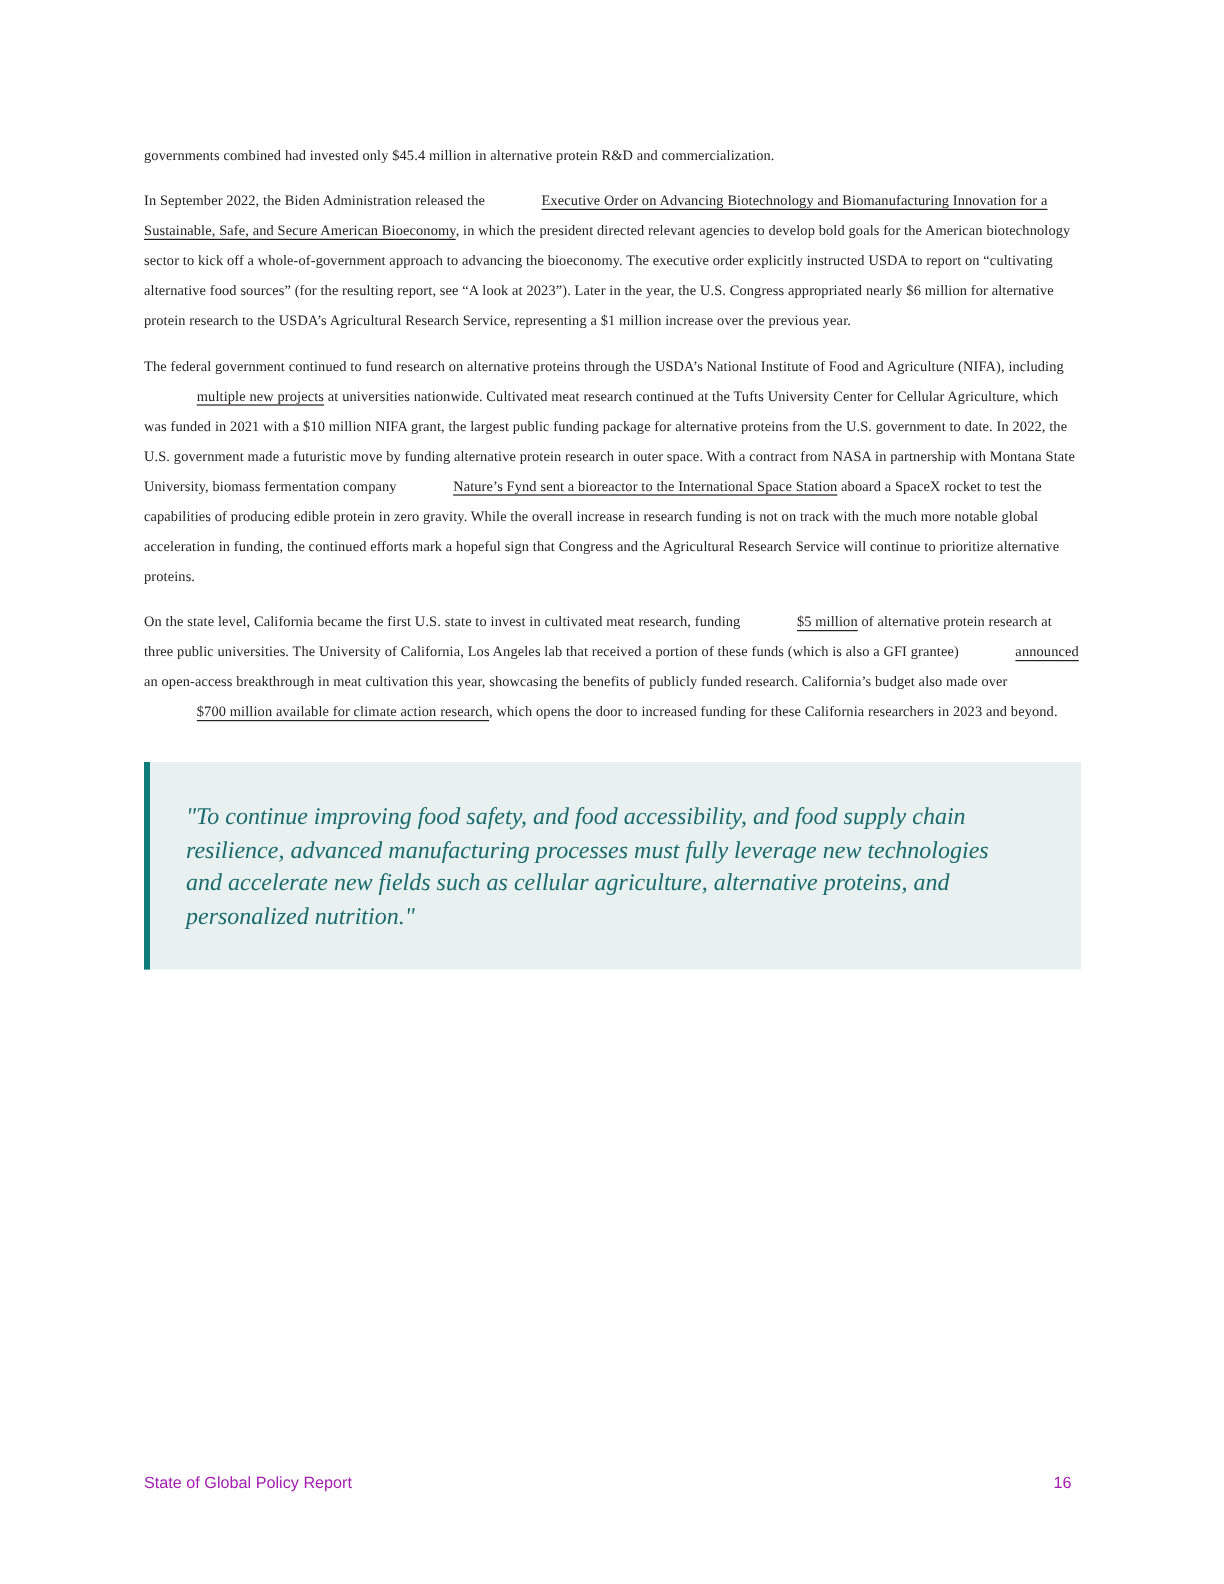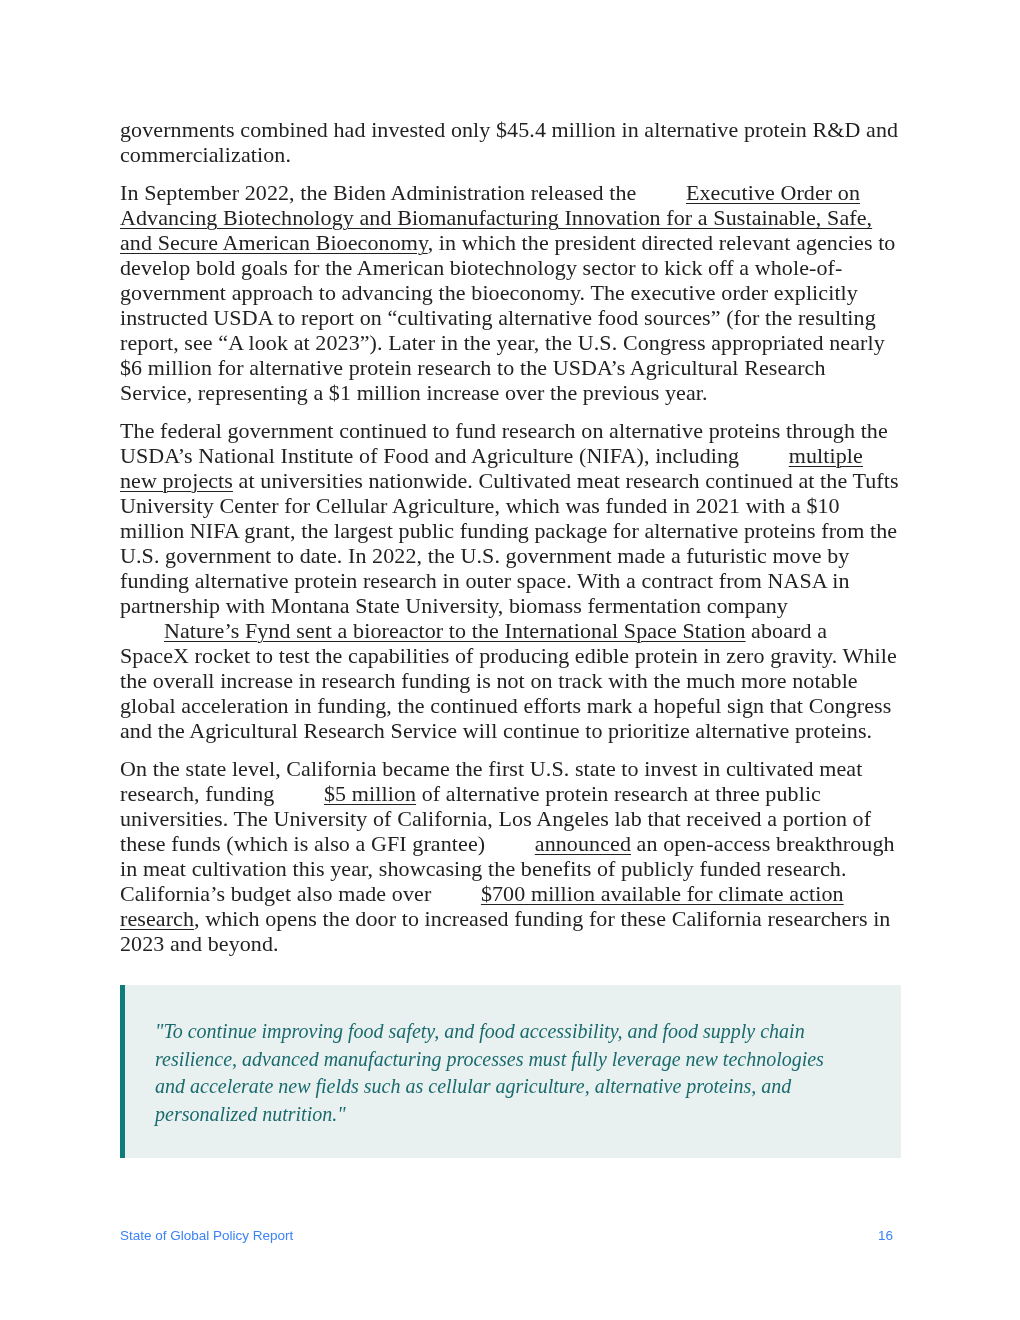--- a/index.html
+++ b/index.html
@@ -17,21 +17,21 @@
     inset: 0;
     background: #ffffff;
   }
   .content {
     position: absolute;
     left: 120px;
     top: 117px;
     width: 781px;
   }
   .body-para {
-    font-size: 22px;
+    font-size: 12px;
     line-height: 25px;
     margin-bottom: 13px;
     letter-spacing: 0.1px;
     text-align: left;
   }
   .body-para .link {
     text-decoration: underline;
     text-decoration-thickness: 1.2px;
     text-underline-offset: 3px;
     cursor: pointer;
@@ -63,21 +63,21 @@
   .page-footer {
     position: absolute;
     left: 120px;
     top: 1228px;
     width: 773px;
     display: flex;
     justify-content: space-between;
     align-items: baseline;
     font-family: "Liberation Sans", sans-serif;
     font-size: 13.5px;
-    color: #3b82f6;
+    color: #a21caf;
   }
 </style>
 </head>
 <body>
 
 <div class="page">
   <main class="content">
     <p class="body-para"><span>governments combined had invested only $45.4 million in alternative protein R&amp;D and commercialization.</span></p>
     <p class="body-para"><span>In September 2022, the Biden Administration released the </span><span class="link">Executive Order on Advancing Biotechnology and Biomanufacturing Innovation for a Sustainable, Safe, and Secure American Bioeconomy</span><span>, in which the president directed relevant agencies to develop bold goals for the American biotechnology sector to kick off a whole-of-government approach to advancing the bioeconomy. The executive order explicitly instructed USDA to report on “cultivating alternative food sources” (for the resulting report, see “A look at 2023”). Later in the year, the U.S. Congress appropriated nearly $6 million for alternative protein research to the USDA’s Agricultural Research Service, representing a $1 million increase over the previous year.</span></p>
     <p class="body-para"><span>The federal government continued to fund research on alternative proteins through the USDA’s National Institute of Food and Agriculture (NIFA), including </span><span class="link">multiple new projects</span><span> at universities nationwide. Cultivated meat research continued at the Tufts University Center for Cellular Agriculture, which was funded in 2021 with a $10 million NIFA grant, the largest public funding package for alternative proteins from the U.S. government to date. In 2022, the U.S. government made a futuristic move by funding alternative protein research in outer space. With a contract from NASA in partnership with Montana State University, biomass fermentation company </span><span class="link">Nature’s Fynd sent a bioreactor to the International Space Station</span><span> aboard a SpaceX rocket to test the capabilities of producing edible protein in zero gravity. While the overall increase in research funding is not on track with the much more notable global acceleration in funding, the continued efforts mark a hopeful sign that Congress and the Agricultural Research Service will continue to prioritize alternative proteins.</span></p>

